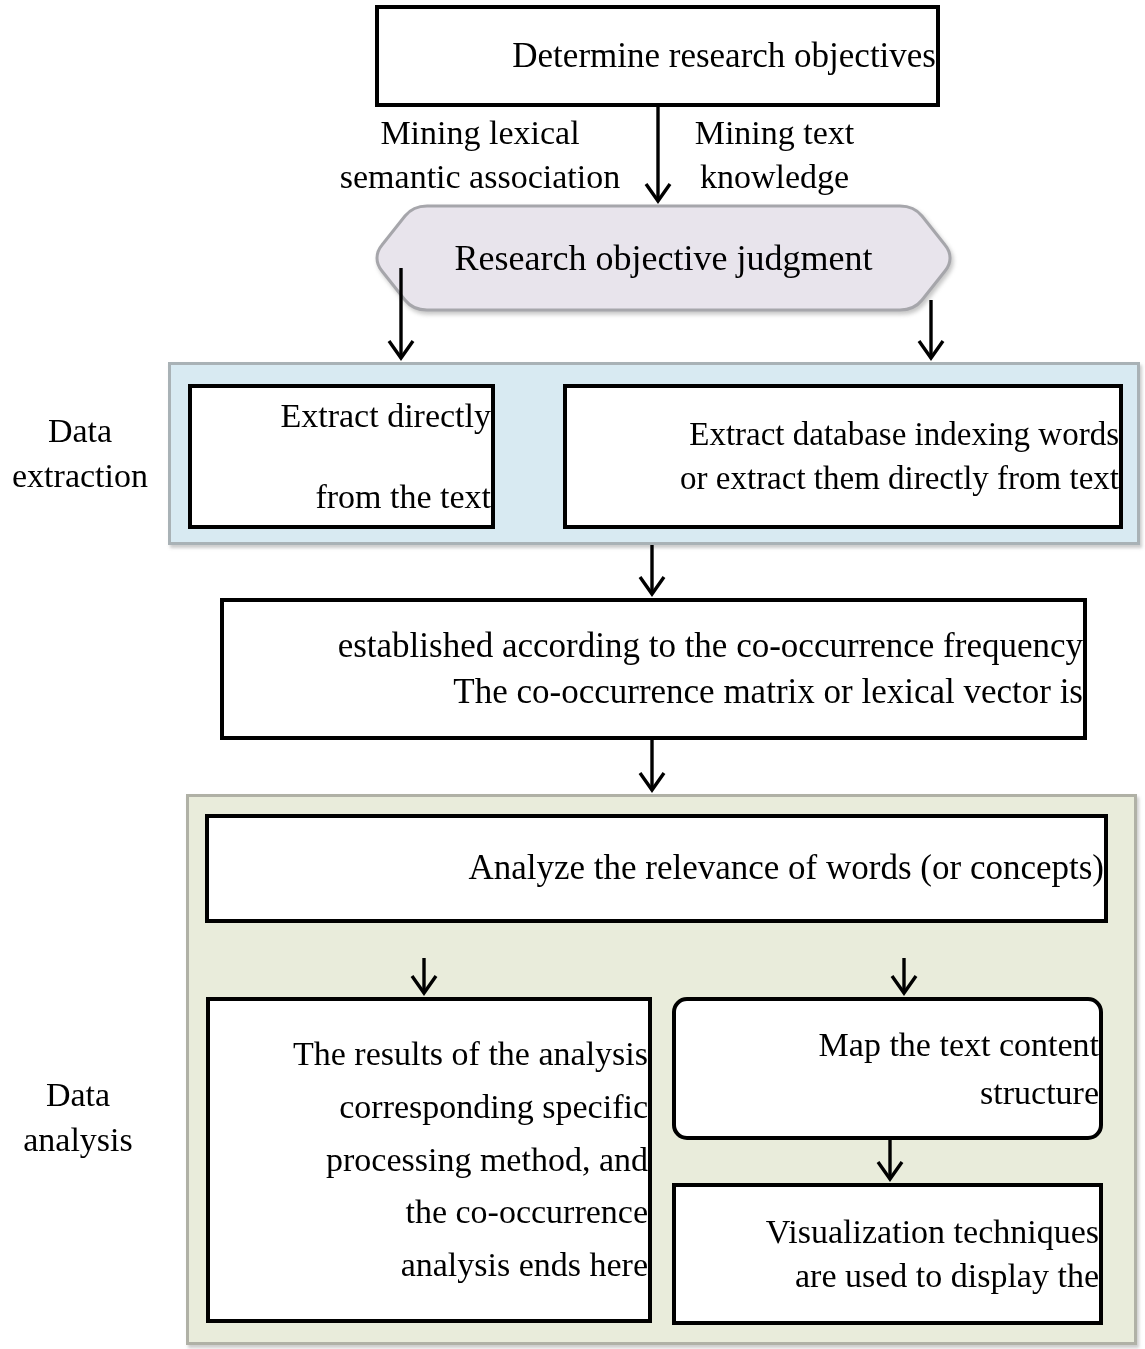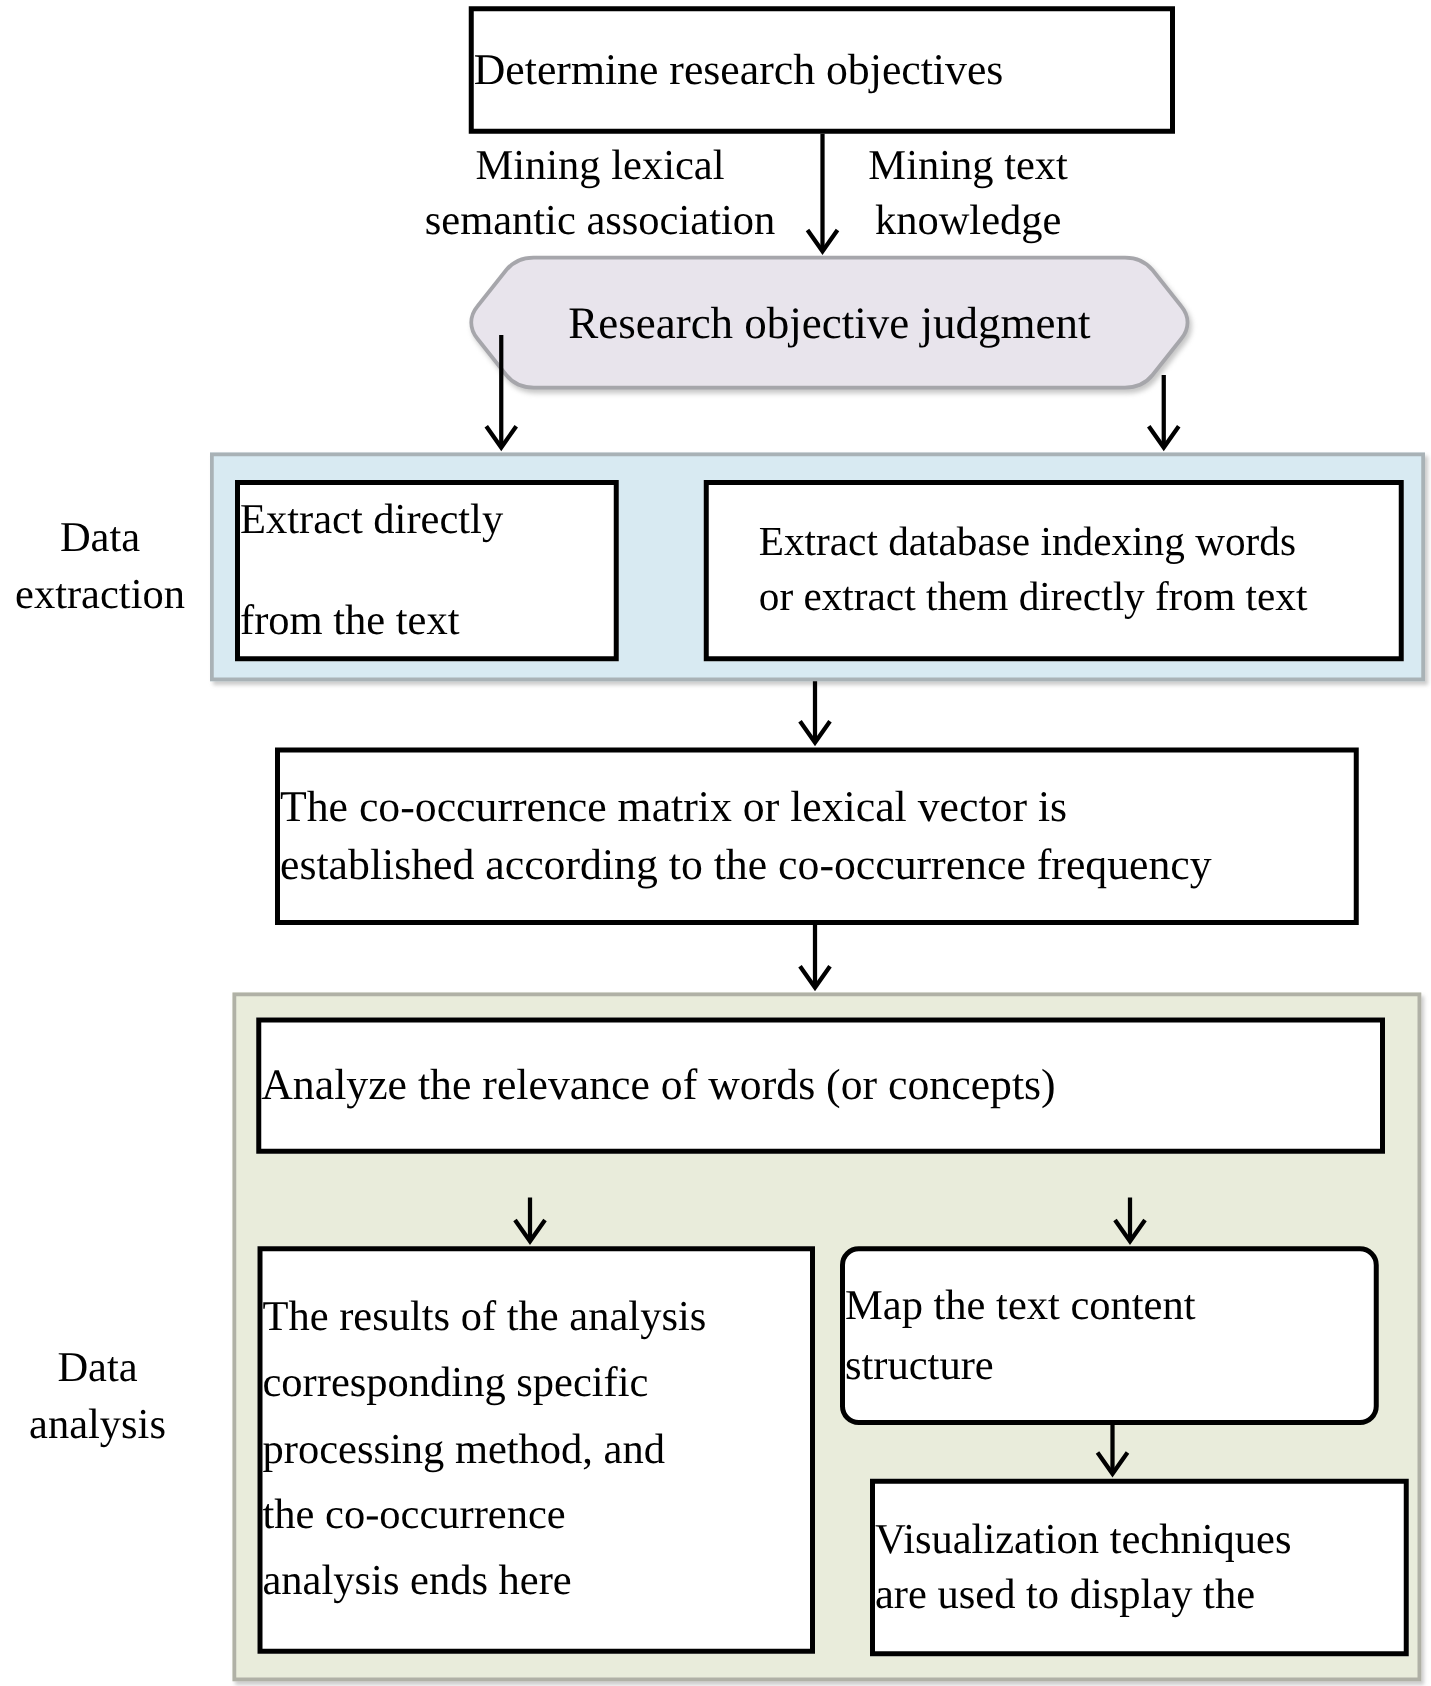--- a/index.html
+++ b/index.html
@@ -4,21 +4,21 @@
 <style>
   html,body{margin:0;padding:0;background:#fff;}
   #canvas{
     position:relative;width:1145px;height:1349px;background:#fff;overflow:hidden;
     font-family:"Liberation Serif","DejaVu Serif",serif;color:var(--text,#000);
   }
   .box{
     position:absolute;background:var(--node-fill,#ffffff);
     border:4px solid var(--node-border,#000);
     display:flex;flex-direction:column;align-items:center;justify-content:center;
-    text-align:left;font-size:34px;line-height:1.32;box-sizing:border-box;
+    text-align:right;font-size:34px;line-height:1.32;box-sizing:border-box;
   }
   .section{position:absolute;box-sizing:border-box;box-shadow:2px 3px 3px rgba(110,110,110,.35);}
   .section-extraction{
     background:var(--extraction-fill,#d8eaf2);
     border:3px solid var(--extraction-border,#a9b2b6);
   }
   .section-analysis{
     background:var(--analysis-fill,#e9ecdb);
     border:3px solid var(--analysis-border,#b0b1a6);
   }
@@ -77,42 +77,42 @@
   <div class="box" style="left:188px;top:384px;width:307px;height:145px;gap:36px;">
     <div class="ln">Extract directly</div>
     <div class="ln">from the text</div>
   </div>
   <div class="box" style="left:563px;top:384px;width:560px;height:145px;font-size:33px;padding-left:40px;">
     <div class="ln">Extract database indexing words</div>
     <div class="ln">or extract them directly from text</div>
   </div>
 
   <div class="box" style="left:220px;top:598px;width:867px;height:142px;font-size:35px;">
+    <div class="ln">established according to the co-occurrence frequency</div>
     <div class="ln">The co-occurrence matrix or lexical vector is</div>
-    <div class="ln">established according to the co-occurrence frequency</div>
   </div>
 
   <div class="box" style="left:205px;top:814px;width:903px;height:109px;font-size:35px;">
     <div class="ln">Analyze the relevance of words (or concepts)</div>
   </div>
 
   <div class="box" style="left:206px;top:997px;width:446px;height:326px;line-height:1.55;">
     <div class="ln">The results of the analysis</div>
     <div class="ln">corresponding specific</div>
     <div class="ln">processing method, and</div>
     <div class="ln">the co-occurrence</div>
     <div class="ln">analysis ends here</div>
   </div>
 
   <div class="box" style="left:672px;top:997px;width:431px;height:143px;line-height:1.4;border-radius:15px;">
     <div class="ln">Map the text content</div>
     <div class="ln">structure</div>
   </div>
 
-  <div class="box" style="left:672px;top:1183px;width:431px;height:142px;line-height:1.28;margin-left:24px;">
+  <div class="box" style="left:672px;top:1183px;width:431px;height:142px;line-height:1.28;">
     <div class="ln">Visualization techniques</div>
     <div class="ln">are used to display the</div>
   </div>
 
   <svg id="arrows" width="1145" height="1349" viewBox="0 0 1145 1349">
     <g>
       <line x1="658" y1="107" x2="658" y2="199"></line>
       <polyline points="646,184 658,201 670,184"></polyline>
     </g>
     <g>

